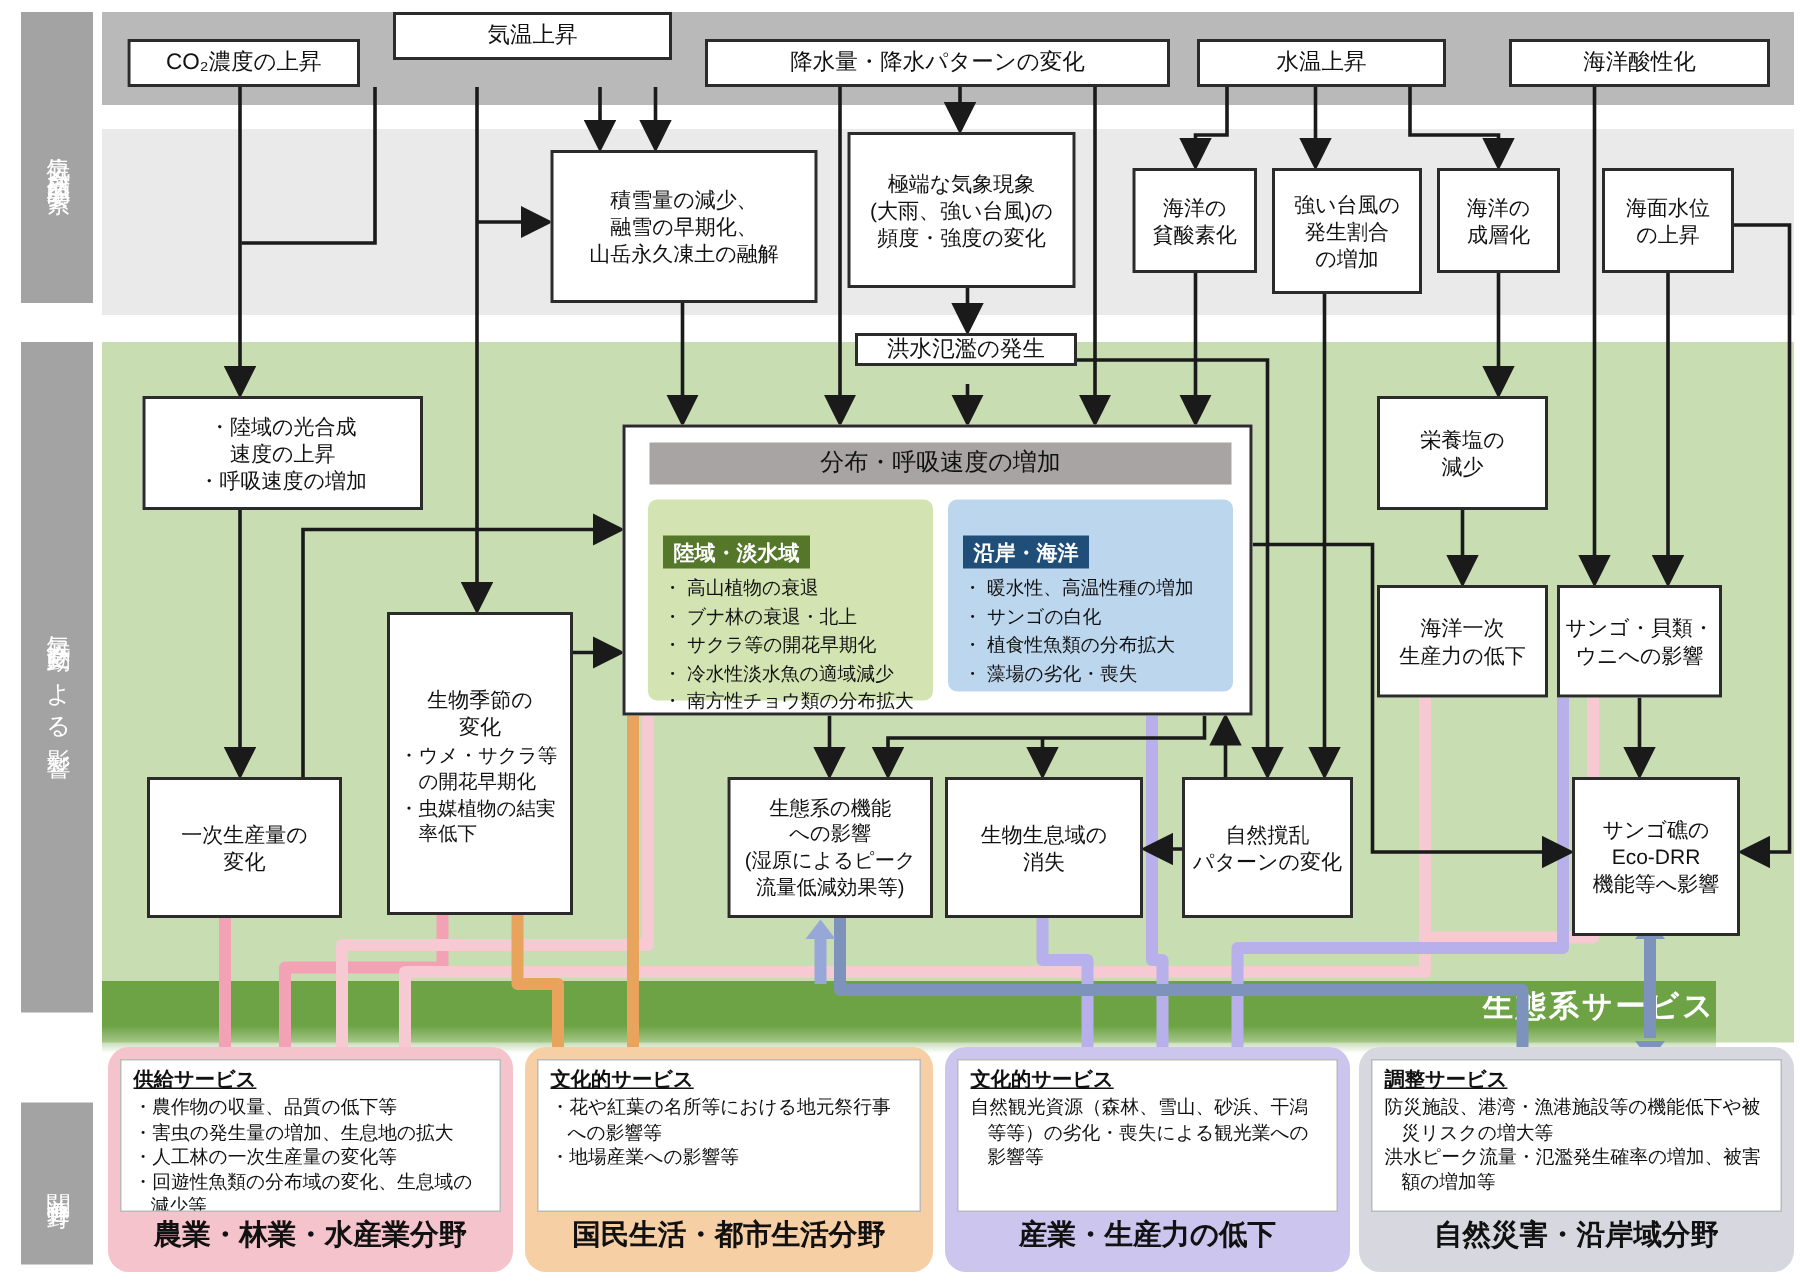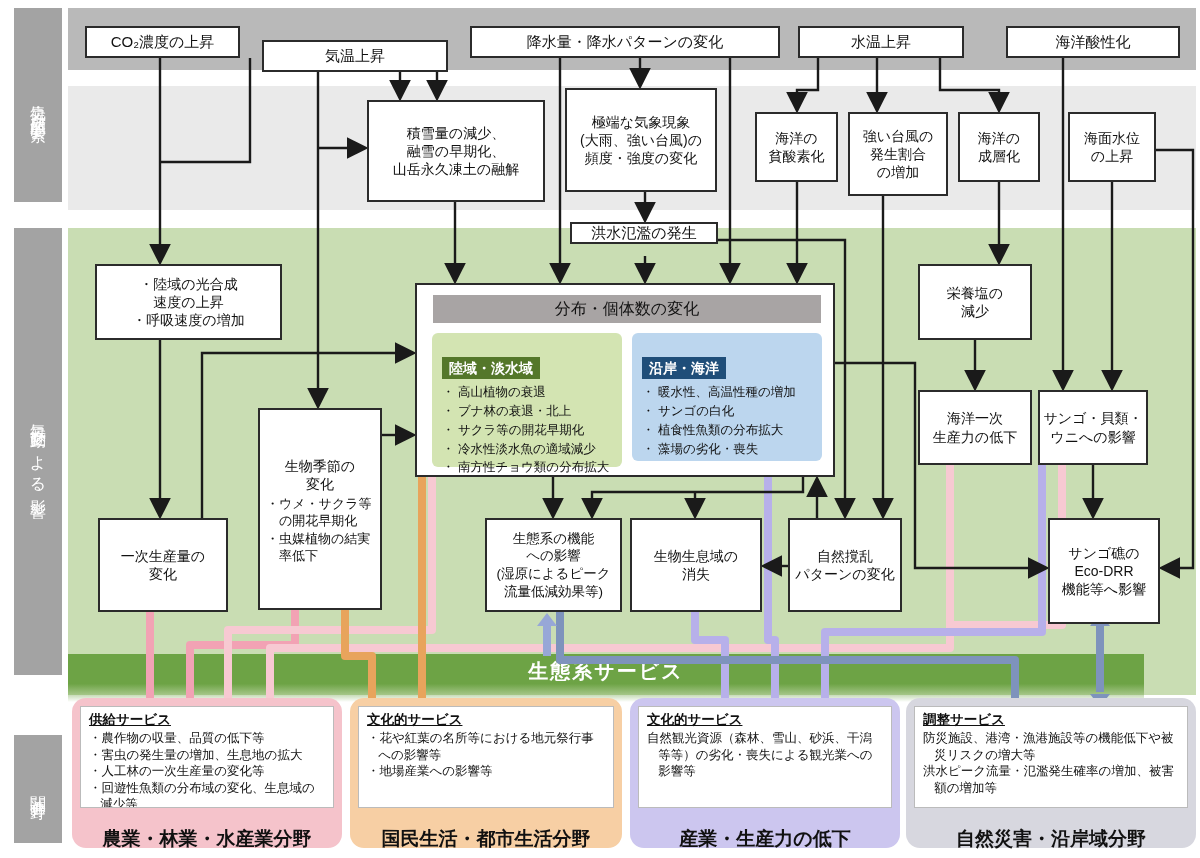--- a/index.html
+++ b/index.html
@@ -4,42 +4,42 @@
 <style>
   html,body{margin:0;padding:0;background:#fff;}
   .stage{position:relative;width:1200px;height:858px;background:#fff;overflow:hidden;
          font-family:"Liberation Sans","DejaVu Sans",sans-serif;color:#111;}
   .band{position:absolute;left:68px;width:1128px;}
   .band1{top:8px;height:62px;background:var(--band-dark-gray);}
   .band2{top:86px;height:124px;background:var(--band-light-gray);}
   .green-bg{position:absolute;left:68px;top:228px;width:1128px;height:467px;background:var(--impact-green);}
   .service-band{position:absolute;left:68px;top:654px;width:1076px;height:48px;
     background:linear-gradient(to bottom, var(--service-band-green) 0%, var(--service-band-green) 62%, rgba(109,163,69,0) 100%);
-    display:flex;justify-content:center;}
+    display:flex;justify-content:flex-end;}
   .service-band span{color:#fff;font-weight:bold;font-size:20px;line-height:34px;letter-spacing:2px;}
   .side{position:absolute;left:14px;width:48px;background:var(--sidebar-gray);
     display:flex;align-items:center;justify-content:center;}
   .side span{writing-mode:vertical-rl;color:#fff;font-size:16px;letter-spacing:3px;line-height:1;}
   .bx{position:absolute;background:#fff;border:2px solid #2b2b2b;display:flex;align-items:center;justify-content:center;
       text-align:center;white-space:pre-line;font-size:14px;line-height:1.3;box-sizing:border-box;padding:2px;}
   .bx.big{font-size:15px;}
   .hdrbar{position:absolute;background:var(--header-bar-gray);display:flex;align-items:center;justify-content:center;
       font-size:16px;color:#111;}
   .panel{position:absolute;border-radius:6px;box-sizing:border-box;padding:6px 8px 4px 10px;text-align:left;}
   .chip{display:inline-block;color:#fff;font-weight:bold;font-size:14px;padding:2px 7px;margin-bottom:4px;}
   .panel .li-hang{font-size:12.5px;line-height:1.5;text-indent:-1em;padding-left:1em;}
   .kisetsu-title,.bx-title{white-space:pre-line;}
   .kisetsu .bx-title{font-size:14px;margin:4px 0 2px 0;}
   .kisetsu .li-hang{font-size:13px;line-height:1.3;text-indent:-1em;padding-left:1em;text-align:left;margin:1px 4px;}
   .sector{position:absolute;top:698px;height:150px;border-radius:14px;box-sizing:border-box;}
   .sector-inner{position:absolute;left:8px;right:8px;top:8px;height:102px;background:#fff;border:1px solid #bbb;
       box-sizing:border-box;padding:4px 8px;text-align:left;overflow:hidden;}
   .sector-title{font-weight:bold;font-size:13.5px;text-decoration:underline;margin-bottom:1px;}
   .sector-items .li-hang{font-size:12.5px;line-height:1.32;text-indent:-0.9em;padding-left:0.9em;}
-  .sector-field{position:absolute;left:0;right:0;top:112px;text-align:center;font-weight:bold;font-size:19px;color:#111;margin-top:16px;}
+  .sector-field{position:absolute;left:0;right:0;top:112px;text-align:center;font-weight:bold;font-size:19px;color:#111;}
   svg.overlay{position:absolute;left:0;top:0;pointer-events:none;}
   svg .blk{stroke:var(--arrow-black);stroke-width:2.4;fill:none;}
   svg .cl{fill:none;stroke-width:8;stroke-linejoin:round;}
   svg .pink{stroke:var(--arrow-pink);} svg .pinkl{stroke:var(--arrow-pink-light);}
   svg .orange{stroke:var(--arrow-orange);} svg .purple{stroke:var(--arrow-purple);}
   svg .slate{stroke:var(--arrow-slate);} svg .peri{stroke:var(--arrow-periwinkle);}
   svg .hd-pink{fill:var(--arrow-pink);} svg .hd-pinkl{fill:var(--arrow-pink-light);}
   svg .hd-orange{fill:var(--arrow-orange);} svg .hd-purple{fill:var(--arrow-purple);}
   svg .hd-slate{fill:var(--arrow-slate);} svg .hd-peri{fill:var(--arrow-periwinkle);}
 </style>
@@ -133,21 +133,21 @@
       <path class="blk" d="M553 477 V516" marker-end="url(#ah)"></path>
       <path class="blk" d="M803 477 V492 H592 V516" marker-end="url(#ah)"></path>
       <path class="blk" d="M695 492 V516" marker-end="url(#ah)"></path>
       <path class="blk" d="M160 340 V516" marker-end="url(#ah)"></path>
       <path class="blk" d="M202 518 V353 H413" marker-end="url(#ah)"></path>
       <path class="blk" d="M382 435 H413" marker-end="url(#ah)"></path>
     </g>
   </svg>
 
   <div class="bx big" style="left:85px;top:26px;width:155px;height:32px">CO₂濃度の上昇</div>
-  <div class="bx big" style="left:262px;top:40px;width:186px;height:32px">気温上昇</div>
+  <div class="bx big" style="left:262px;top:8px;width:186px;height:32px">気温上昇</div>
   <div class="bx big" style="left:470px;top:26px;width:310px;height:32px">降水量・降水パターンの変化</div>
   <div class="bx big" style="left:798px;top:26px;width:166px;height:32px">水温上昇</div>
   <div class="bx big" style="left:1006px;top:26px;width:174px;height:32px">海洋酸性化</div>
 
   <div class="bx" style="left:367px;top:100px;width:178px;height:102px">積雪量の減少、
 融雪の早期化、
 山岳永久凍土の融解</div>
   <div class="bx" style="left:565px;top:88px;width:152px;height:104px">極端な気象現象
 (大雨、強い台風)の
 頻度・強度の変化</div>
@@ -162,21 +162,21 @@
 の上昇</div>
   <div class="bx big" style="left:570px;top:222px;width:148px;height:22px">洪水氾濫の発生</div>
 
   <div class="bx" style="left:95px;top:264px;width:187px;height:76px">・陸域の光合成
 速度の上昇
 ・呼吸速度の増加</div>
   <div class="bx" style="left:918px;top:264px;width:114px;height:76px">栄養塩の
 減少</div>
 
   <div class="bx" style="left:415px;top:283px;width:420px;height:194px;padding:0">
-    <div class="hdrbar" style="left:16px;top:10px;width:388px;height:28px">分布・個体数の変化</div>
+    <div class="hdrbar" style="left:16px;top:10px;width:388px;height:28px">分布・呼吸速度の増加</div>
     <div class="panel" style="left:15px;top:48px;width:190px;height:134px;background:var(--terrestrial-panel)">
       <span class="chip" style="background:var(--terrestrial-chip)">陸域・淡水域</span>
       <div><div class="li-hang">・ 高山植物の衰退</div><div class="li-hang">・ ブナ林の衰退・北上</div><div class="li-hang">・ サクラ等の開花早期化</div><div class="li-hang">・ 冷水性淡水魚の適域減少</div><div class="li-hang">・ 南方性チョウ類の分布拡大</div></div>
     </div>
     <div class="panel" style="left:215px;top:48px;width:190px;height:128px;background:var(--coastal-panel)">
       <span class="chip" style="background:var(--coastal-chip)">沿岸・海洋</span>
       <div><div class="li-hang">・ 暖水性、高温性種の増加</div><div class="li-hang">・ サンゴの白化</div><div class="li-hang">・ 植食性魚類の分布拡大</div><div class="li-hang">・ 藻場の劣化・喪失</div></div>
     </div>
   </div>
 

